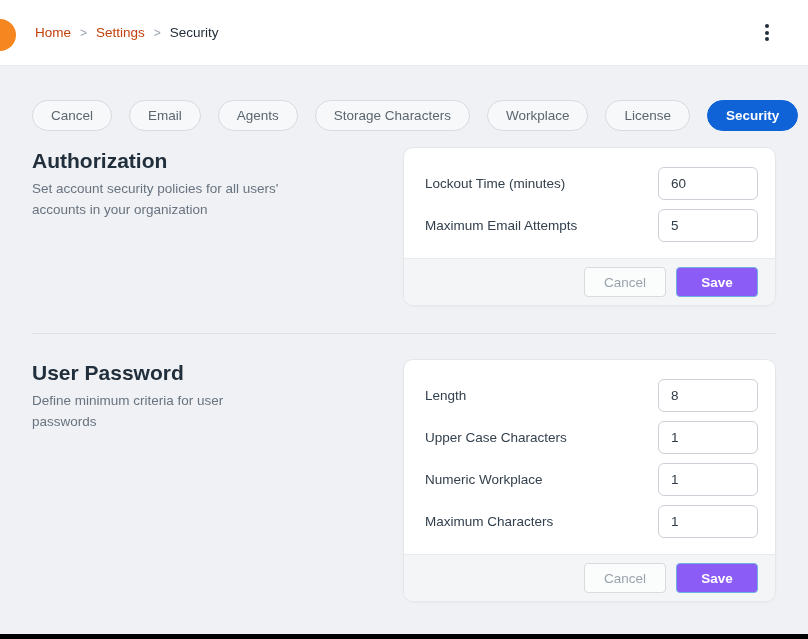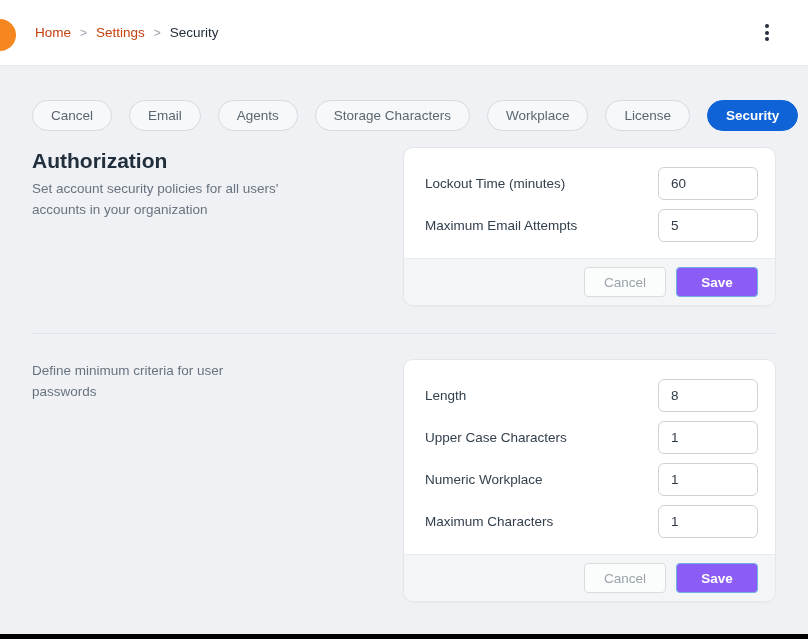--- a/index.html
+++ b/index.html
@@ -234,20 +234,21 @@
         <button class="btn btn-cancel">Cancel</button>
         <button class="btn btn-save">Save</button>
       </div>
     </div>
   </div>
 
   <hr class="divider">
 
   <div class="section">
     <div class="section-info">
+      <div class="section-title">User Password</div>
       <div class="section-desc">Define minimum criteria for user passwords</div>
     </div>
     <div class="card">
       <div class="card-fields">
         <div class="field-row">
           <span class="field-label">Length</span>
           <input class="field-input" type="text" value="8" style="">
         </div>
         <div class="field-row">
           <span class="field-label">Upper Case Characters</span>

